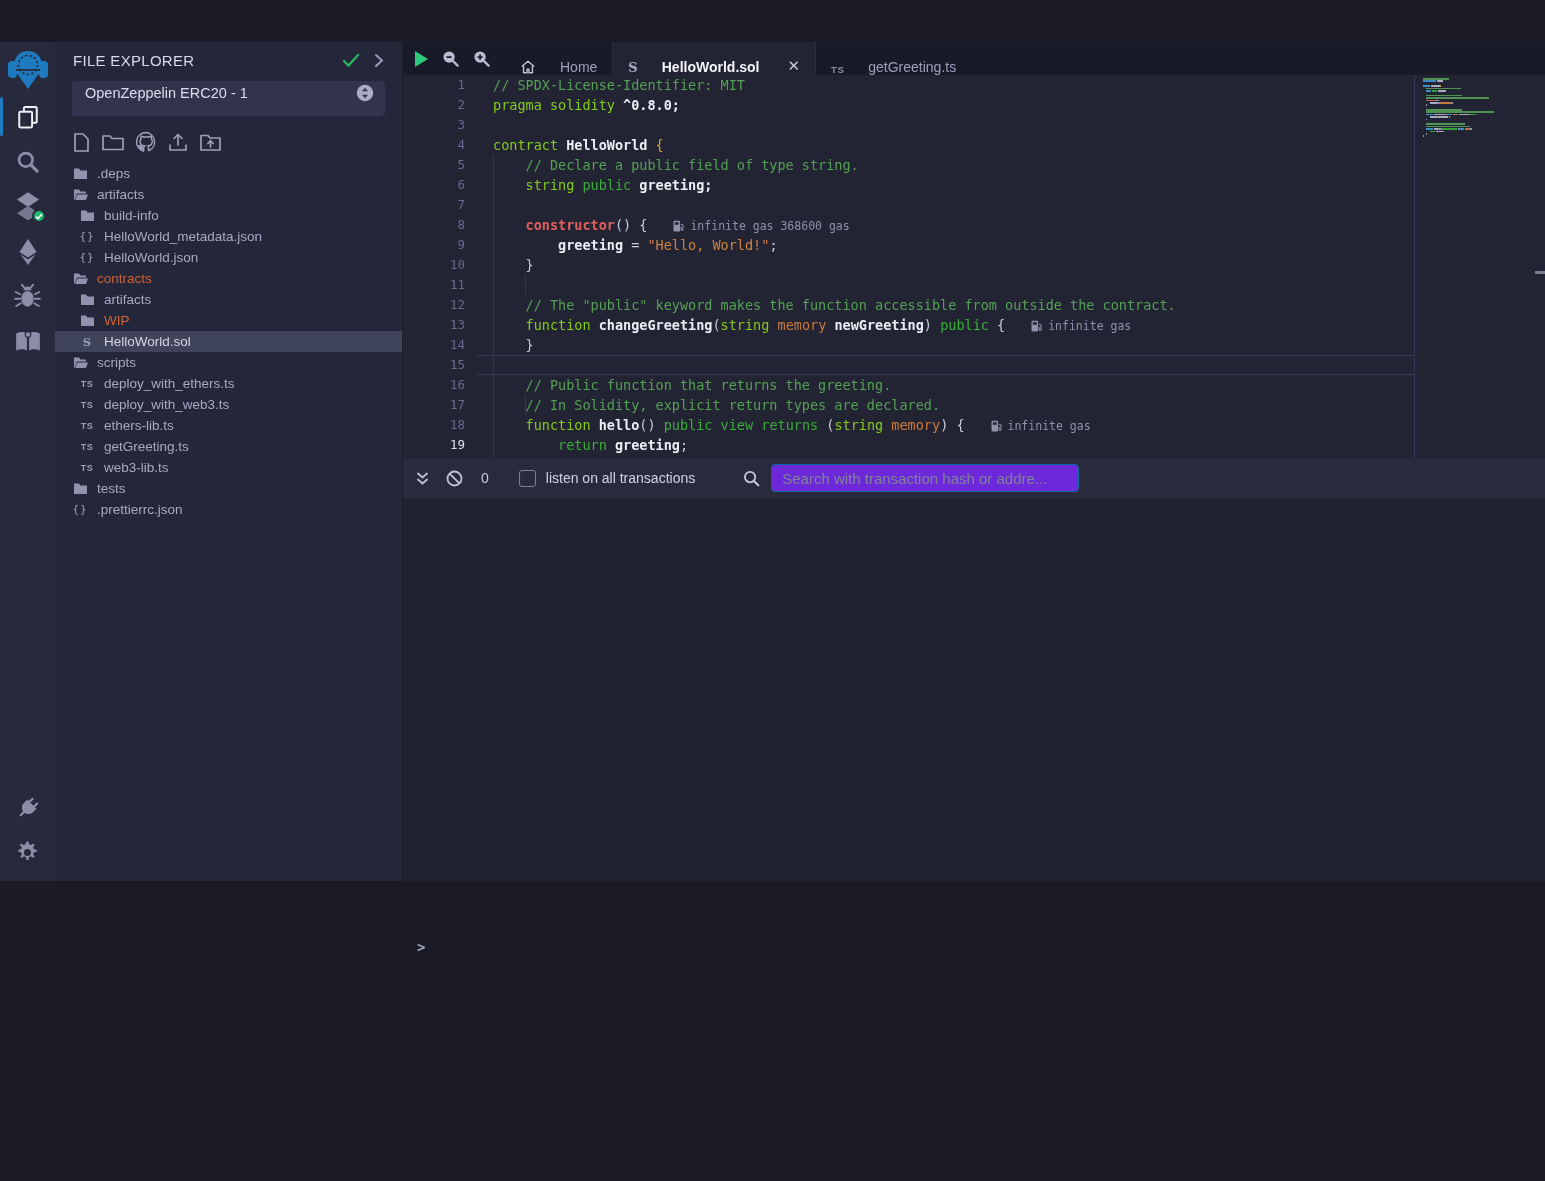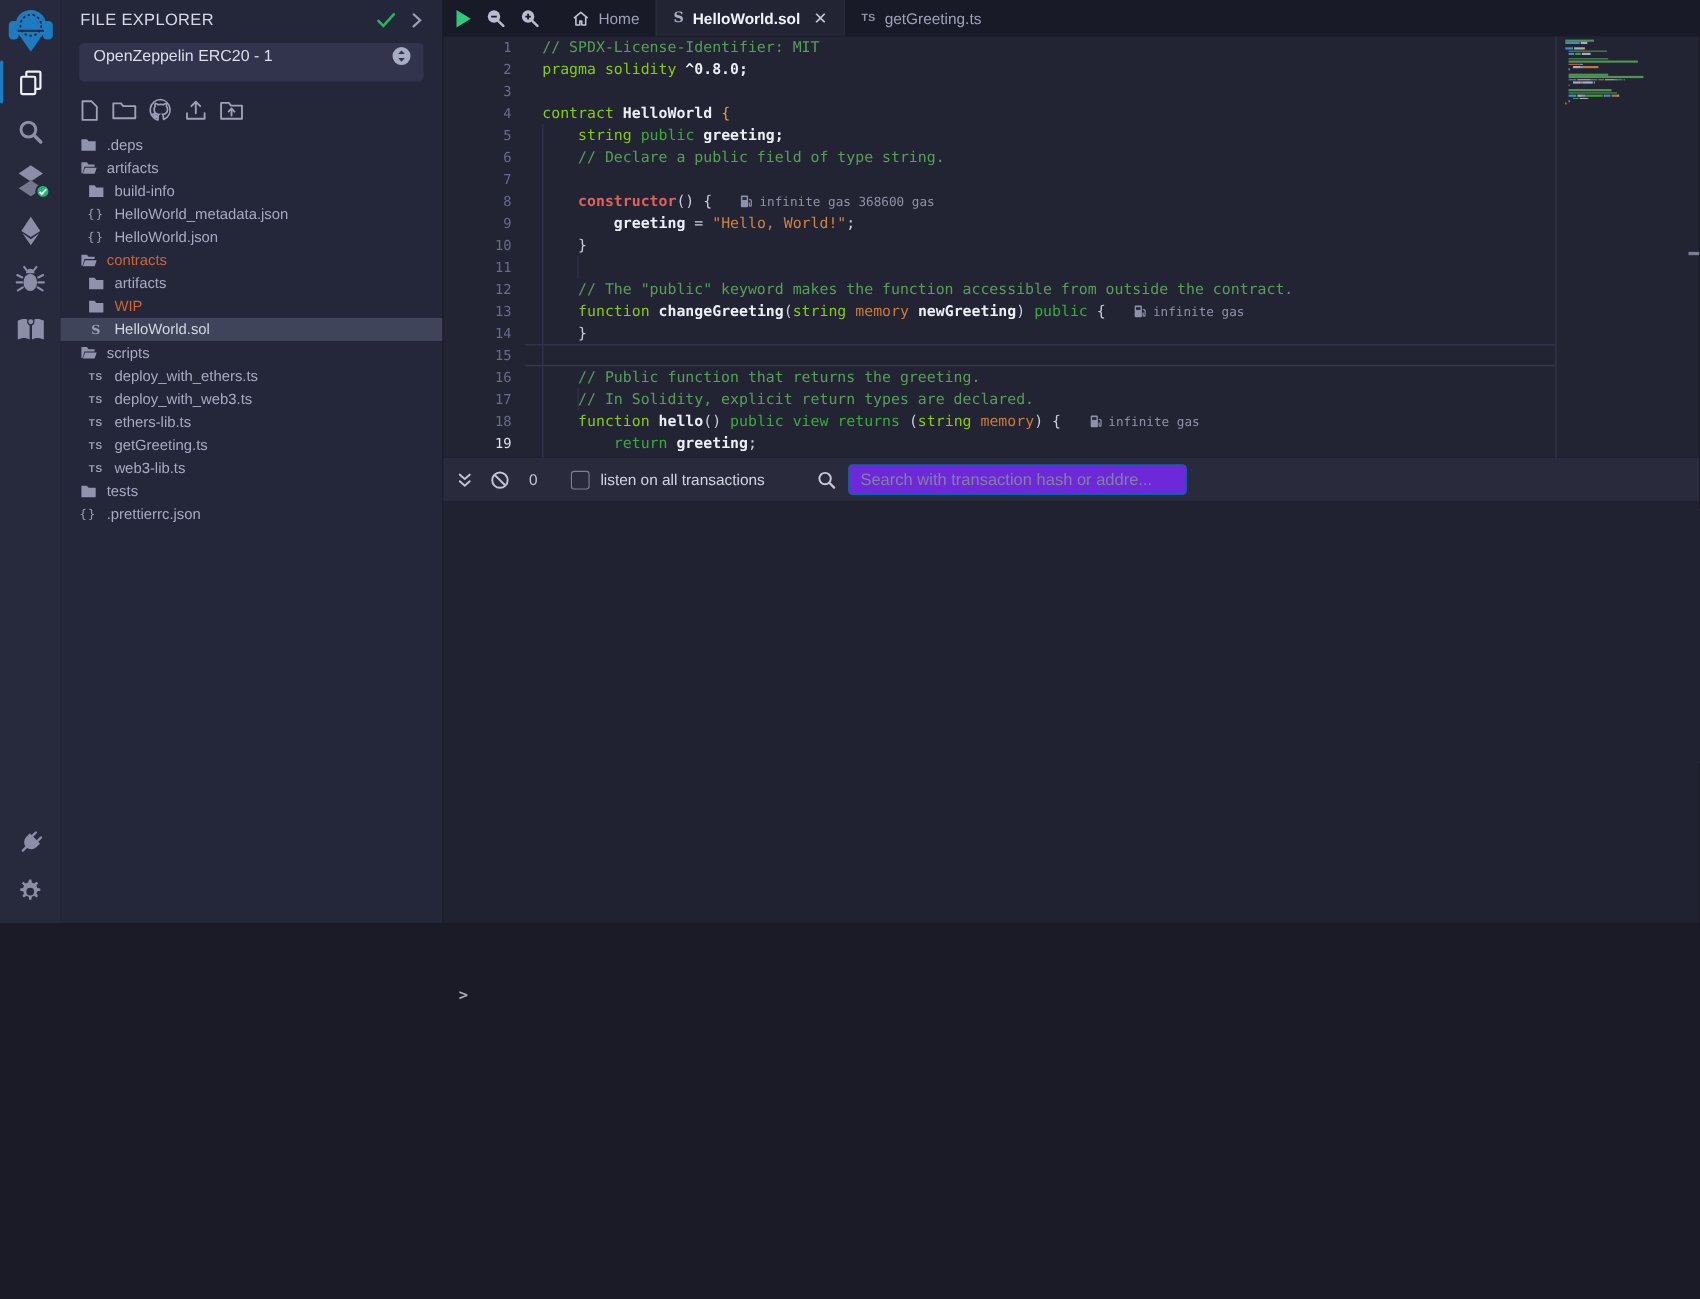--- a/index.html
+++ b/index.html
@@ -1,18 +1,18 @@
 <!DOCTYPE html>
 <html><head>
 <meta charset="utf-8">
 <style>
   * { box-sizing: border-box; margin: 0; padding: 0; }
   html,body { width:1545px; height:1181px; overflow:hidden; }
   body { font-family:"Liberation Sans",sans-serif; background:#1a1b26; }
-  .app { display:flex; width:1545px; height:839px; }
+  .app { display:flex; width:1545px; height:839px;margin-top:42px; }
 
   
   .activity-bar { width:55px; flex-shrink:0; background:#272a3d; display:flex; flex-direction:column; align-items:center; padding-bottom:6px; }
   .ab-logo { width:55px; height:52px; display:flex; align-items:center; justify-content:center; cursor:pointer; }
   .ab-icon { width:55px; height:45px; display:flex; align-items:center; justify-content:center; position:relative; cursor:pointer; }
   .ab-icon svg { display:block; }
   .ab-active-bar { position:absolute; left:0; top:3px; width:3px; height:39px; border-radius:2px; background:#1f7bbf; }
   .ab-badge { position:absolute; right:9px; bottom:6px; width:14px; height:14px; border-radius:50%; background:#21b66f; border:2px solid #272a3d; display:flex; align-items:center; justify-content:center; }
   .mt-auto { margin-top:auto; }
 
@@ -37,21 +37,21 @@
   .fic-json { font-family:"DejaVu Sans Mono",monospace; font-size:11px; color:#9ba0b8; letter-spacing:1px; }
   .fic-ts { font-size:9px; font-weight:bold; color:#9ba0b8; letter-spacing:.5px; }
   .fic-sol { font-size:11.5px; font-weight:bold; color:#9ba0b8; font-family:"DejaVu Serif",serif; }
 
   
   .editor-region { flex:1; display:flex; flex-direction:column; min-width:0; }
   .tab-bar { height:33px; flex-shrink:0; background:#191a27; display:flex; align-items:stretch; }
   .ed-toolbar { display:flex; align-items:center; gap:14px; padding:0 15px 0 12px; }
   .play-btn { width:0; height:0; border-top:8px solid transparent; border-bottom:8px solid transparent; border-left:13px solid #2fc97d; cursor:pointer; }
   .mag { cursor:pointer; display:flex; }
-  .tab { display:flex; align-items:center; gap:8px; padding:0 15px; font-size:14px; color:#9da1b8; cursor:pointer; }
+  .tab { display:flex; align-items:flex-end; gap:24px; padding:0 15px; font-size:14px; color:#9da1b8; cursor:pointer; }
   .tab.active { background:#232433; color:#f2f3f8; font-weight:bold; border-left:1px solid rgba(255,255,255,.05); border-right:1px solid rgba(255,255,255,.05); }
   .tab .close-x { font-size:15px; color:#c6c9d8; margin-left:4px; font-weight:normal; cursor:pointer; }
   .tab .tic-ts { font-size:9.5px; font-weight:bold; color:#8d91a8; letter-spacing:.5px; }
   .tab .tic-sol { font-size:13px; font-weight:bold; color:#aab0c4; font-family:"DejaVu Serif",serif; }
 
   .editor-body { flex:1; display:flex; background:#232433; position:relative; overflow:hidden; }
   .gutter { width:74px; flex-shrink:0; font-family:"DejaVu Sans Mono",monospace; font-size:12.5px; color:#666b8f; text-align:right; }
   .ln { height:20px; line-height:20px; padding-right:12px; }
   .ln.cur { color:#dde0f0; }
   .code-wrap { flex:1; position:relative; min-width:0; }
@@ -440,22 +440,22 @@
         </div>
       <div class="code-wrap">
         <i class="guide g1"></i>
         <i class="guide g2a"></i>
         <i class="guide g2b"></i>
         <i class="guide g2c"></i>
       <div class="cl"><span class="tk-cm">// SPDX-License-Identifier: MIT</span></div>
           <div class="cl"><span class="tk-kw">pragma solidity</span><span class="tk-id"> ^0.8.0;</span></div>
           <div class="cl"></div>
           <div class="cl"><span class="tk-kw">contract</span><span class="tk-id"> HelloWorld </span><span class="tk-gold">{</span></div>
+          <div class="cl"><span class="tk-cm">    // Declare a public field of type string.</span></div>
           <div class="cl"><span class="tk-pl">    </span><span class="tk-kw">string</span><span class="tk-pl"> </span><span class="tk-grn">public</span><span class="tk-id"> greeting;</span></div>
-          <div class="cl"><span class="tk-cm">    // Declare a public field of type string.</span></div>
           <div class="cl"></div>
           <div class="cl"><span class="tk-pl">    </span><span class="tk-red">constructor</span><span class="tk-pl">() {</span><span class="gas"><svg width="11" height="12" viewBox="0 0 11 12">
                 <rect x="0.5" y="0.8" width="6.6" height="10.7" rx="1" fill="#8e92a8"></rect>
                 <rect x="1.8" y="2.2" width="4" height="2.6" fill="#292b3d"></rect>
                 <path d="M8 4.5h1a1 1 0 0 1 1 1v4a.9.9 0 0 1-1.8 0V7" stroke="#8e92a8" stroke-width="1.1" fill="none"></path>
               </svg><span>infinite gas 368600 gas</span></span></div>
           <div class="cl"><span class="tk-pl">        </span><span class="tk-id">greeting</span><span class="tk-pl"> = </span><span class="tk-str">"Hello, World!"</span><span class="tk-pl">;</span></div>
           <div class="cl"><span class="tk-pl">    }</span></div>
           <div class="cl"></div>
           <div class="cl"><span class="tk-cm">    // The "public" keyword makes the function accessible from outside the contract.</span></div>

